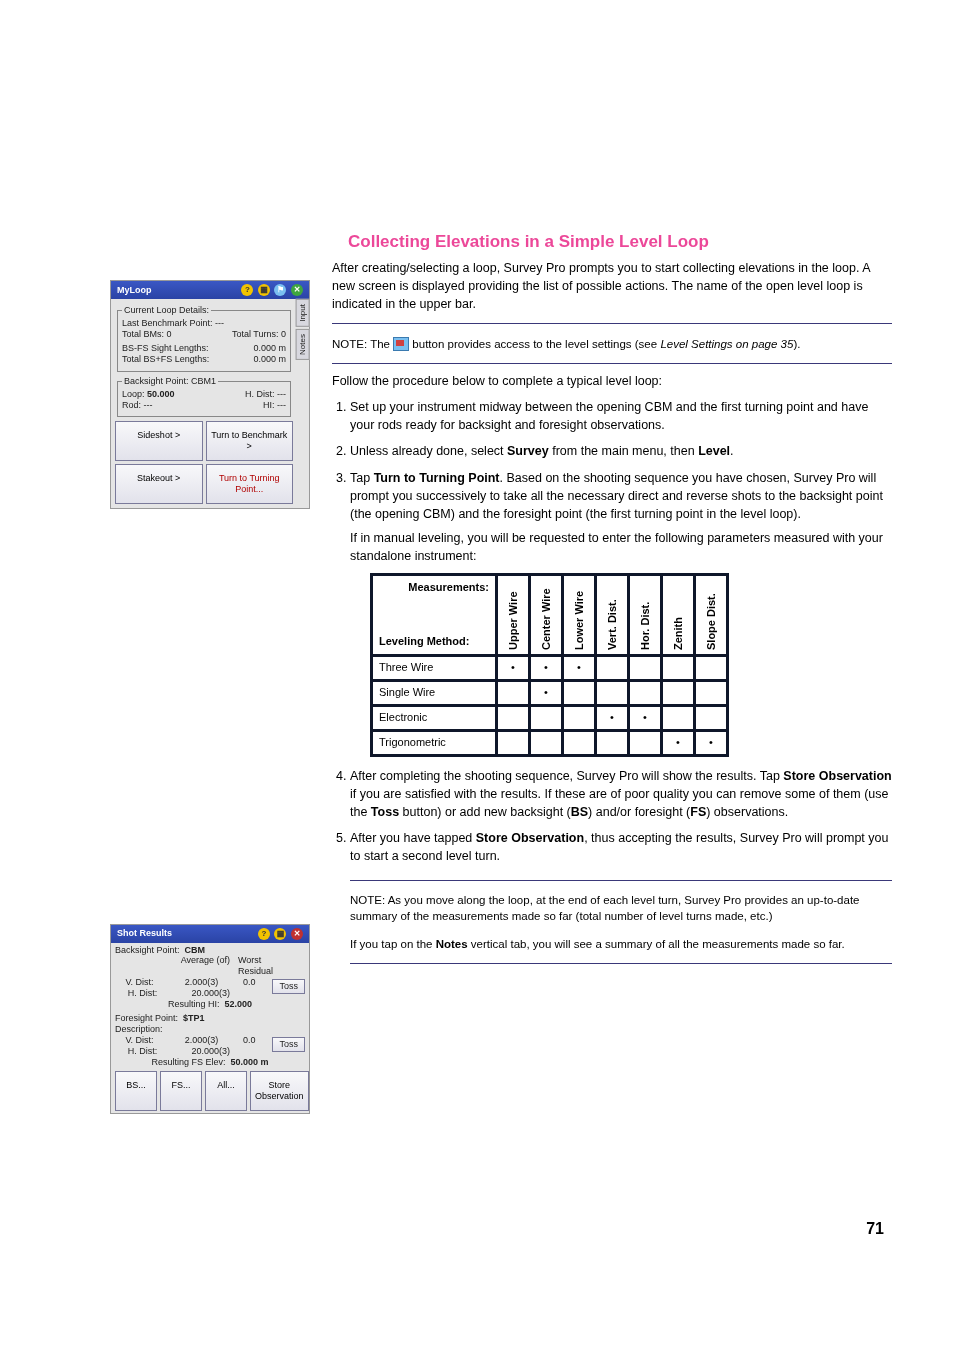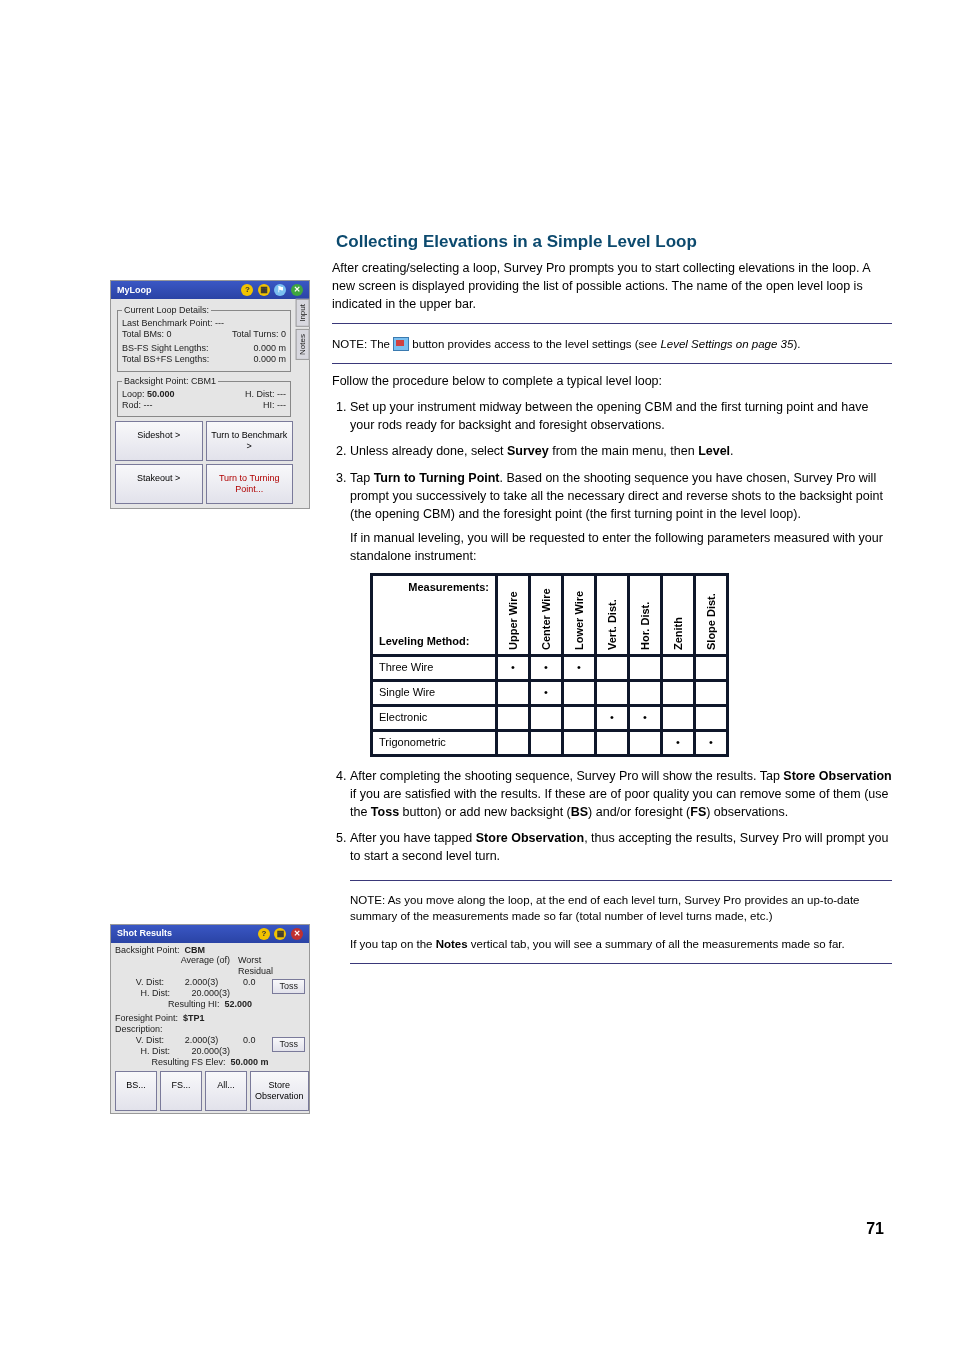--- a/index.html
+++ b/index.html
@@ -23,24 +23,24 @@
   }
   .left-col {
     width: 200px;
     flex: 0 0 200px;
   }
   .right-col {
     flex: 1;
     max-width: 560px;
   }
   h2.section-title {
-    color: #0c4a6e;
+    color: #ec4899;
     font-size: 17px;
     font-weight: bold;
-    margin: 0 0 4px 4px;
+    margin: 0 0 4px 16px;
   }
   .bodytext { margin: 0 0 8px 0; }
   hr.sep {
     border: none;
     border-top: 1px solid #3a3879;
     margin: 10px 0 8px 0;
   }
   .note { font-size: 11.5px; line-height: 1.4; }
   .note-it { font-style: italic; }
   ol.steps {
@@ -168,21 +168,21 @@
     background: linear-gradient(#f8f8fa, #e2e2eb);
     padding: 1px 6px;
     font-size: 9px;
     margin-top: 2px;
   }
   .shot-sec { padding: 2px 4px 2px 4px; }
   .shot-cols {
     display:flex; font-size:9px;
     gap: 8px;
   }
-  .shot-cols .c1 { width: 55px; text-align:right;}
+  .shot-cols .c1 { width: 55px; text-align:center;}
   .shot-cols .c2 { width: 52px; text-align:right;}
   .shot-cols .c3 { width: 52px; }
   .small-icon {
     display:inline-block;
     width: 14px; height: 12px;
     background: #7abff0;
     border: 1px solid #3a7ab0;
     vertical-align: middle;
     position: relative;
   }

